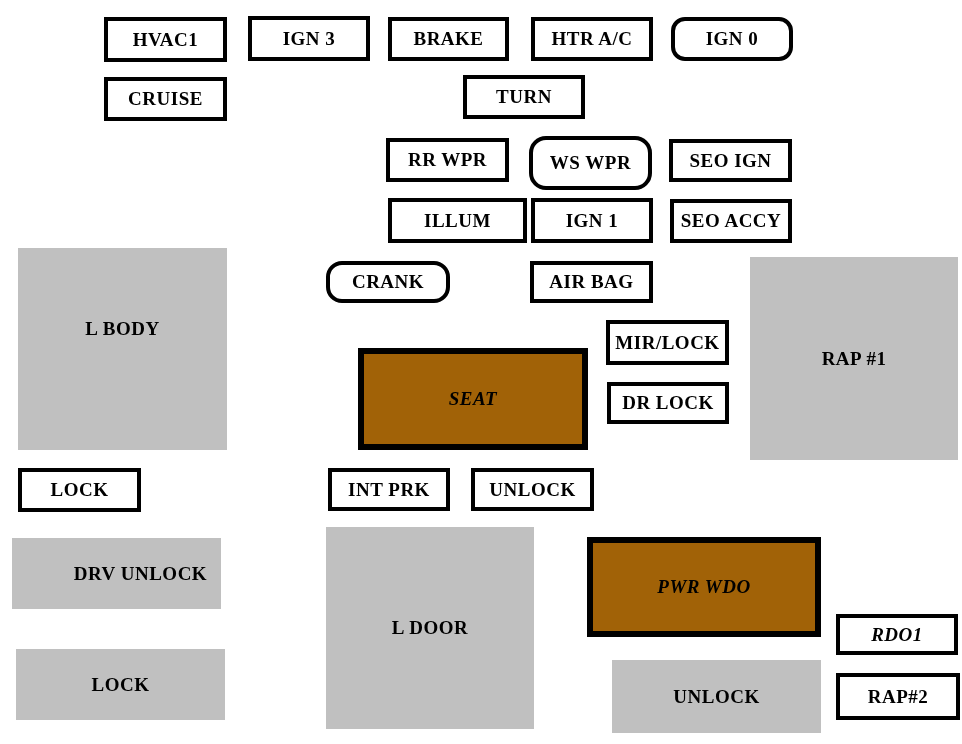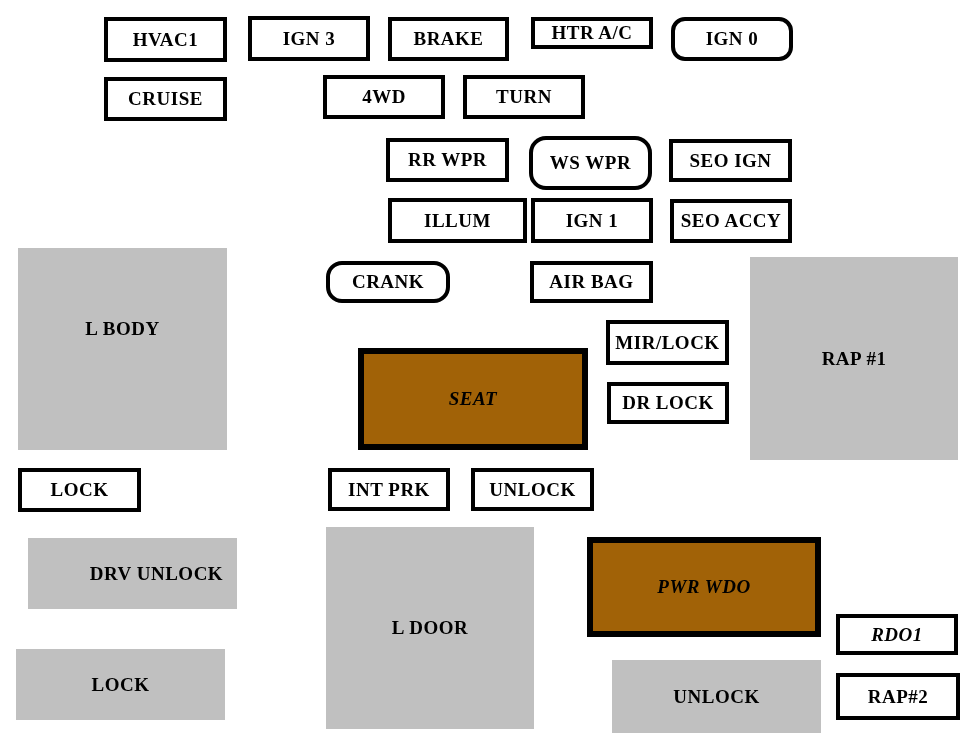--- a/index.html
+++ b/index.html
@@ -50,31 +50,28 @@
 <div id="canvas" style="background: rgb(255, 255, 255); margin-left: 8px;">
     <div class="box thin" style="left: 96px; top: 17px; width: 123px; height: 45px;">
       <span class="lbl">HVAC1</span>
     </div>
     <div class="box thin" style="left: 240px; top: 16px; width: 122px; height: 45px;">
       <span class="lbl">IGN 3</span>
     </div>
     <div class="box thin" style="left: 380px; top: 17px; width: 121px; height: 44px;">
       <span class="lbl">BRAKE</span>
     </div>
-    <div class="box thin" style="left: 523px; top: 17px; width: 122px; height: 32px; font-family: Liberation Serif, serif;">
+    <div class="box thin" style="left: 523px; top: 17px; width: 122px; height: 44px; font-family: Liberation Serif, serif;">
       <span class="lbl">HTR A/C</span>
     </div>
     <div class="box thin" style="left: 663px; top: 17px; width: 122px; height: 44px; border-radius: 14px;">
       <span class="lbl">IGN 0</span>
     </div>
     <div class="box thin" style="left: 96px; top: 77px; width: 123px; height: 44px;">
       <span class="lbl">CRUISE</span>
-    </div>
-    <div class="box thin" style="left: 315px; top: 75px; width: 122px; height: 44px;">
-      <span class="lbl">4WD</span>
     </div>
     <div class="box thin" style="left: 455px; top: 75px; width: 122px; height: 44px;">
       <span class="lbl">TURN</span>
     </div>
     <div class="box thin" style="left: 378px; top: 138px; width: 123px; height: 44px;">
       <span class="lbl">RR WPR</span>
     </div>
     <div class="box thin" style="left: 521px; top: 136px; width: 123px; height: 54px; border-radius: 17px;">
       <span class="lbl">WS WPR</span>
     </div>
@@ -113,21 +110,21 @@
     </div>
     <div class="box thin" style="left: 10px; top: 468px; width: 123px; height: 44px;">
       <span class="lbl">LOCK</span>
     </div>
     <div class="box thin" style="left: 320px; top: 468px; width: 122px; height: 43px;">
       <span class="lbl">INT PRK</span>
     </div>
     <div class="box thin" style="left: 463px; top: 468px; width: 123px; height: 43px;">
       <span class="lbl">UNLOCK</span>
     </div>
-    <div class="box filled" style="left: 20px; top: 538px; width: 209px; height: 71px; padding-left: 48px;">
+    <div class="box filled" style="left: 4px; top: 538px; width: 209px; height: 71px; padding-left: 48px;">
       <span class="lbl">DRV UNLOCK</span>
     </div>
     <div class="box filled" style="left: 318px; top: 527px; width: 208px; height: 202px;">
       <span class="lbl">L DOOR</span>
     </div>
     <div class="box thick" style="left: 579px; top: 537px; width: 234px; height: 100px;">
       <span class="lbl">PWR WDO</span>
     </div>
     <div class="box filled" style="left: 8px; top: 649px; width: 209px; height: 71px;">
       <span class="lbl">LOCK</span>

